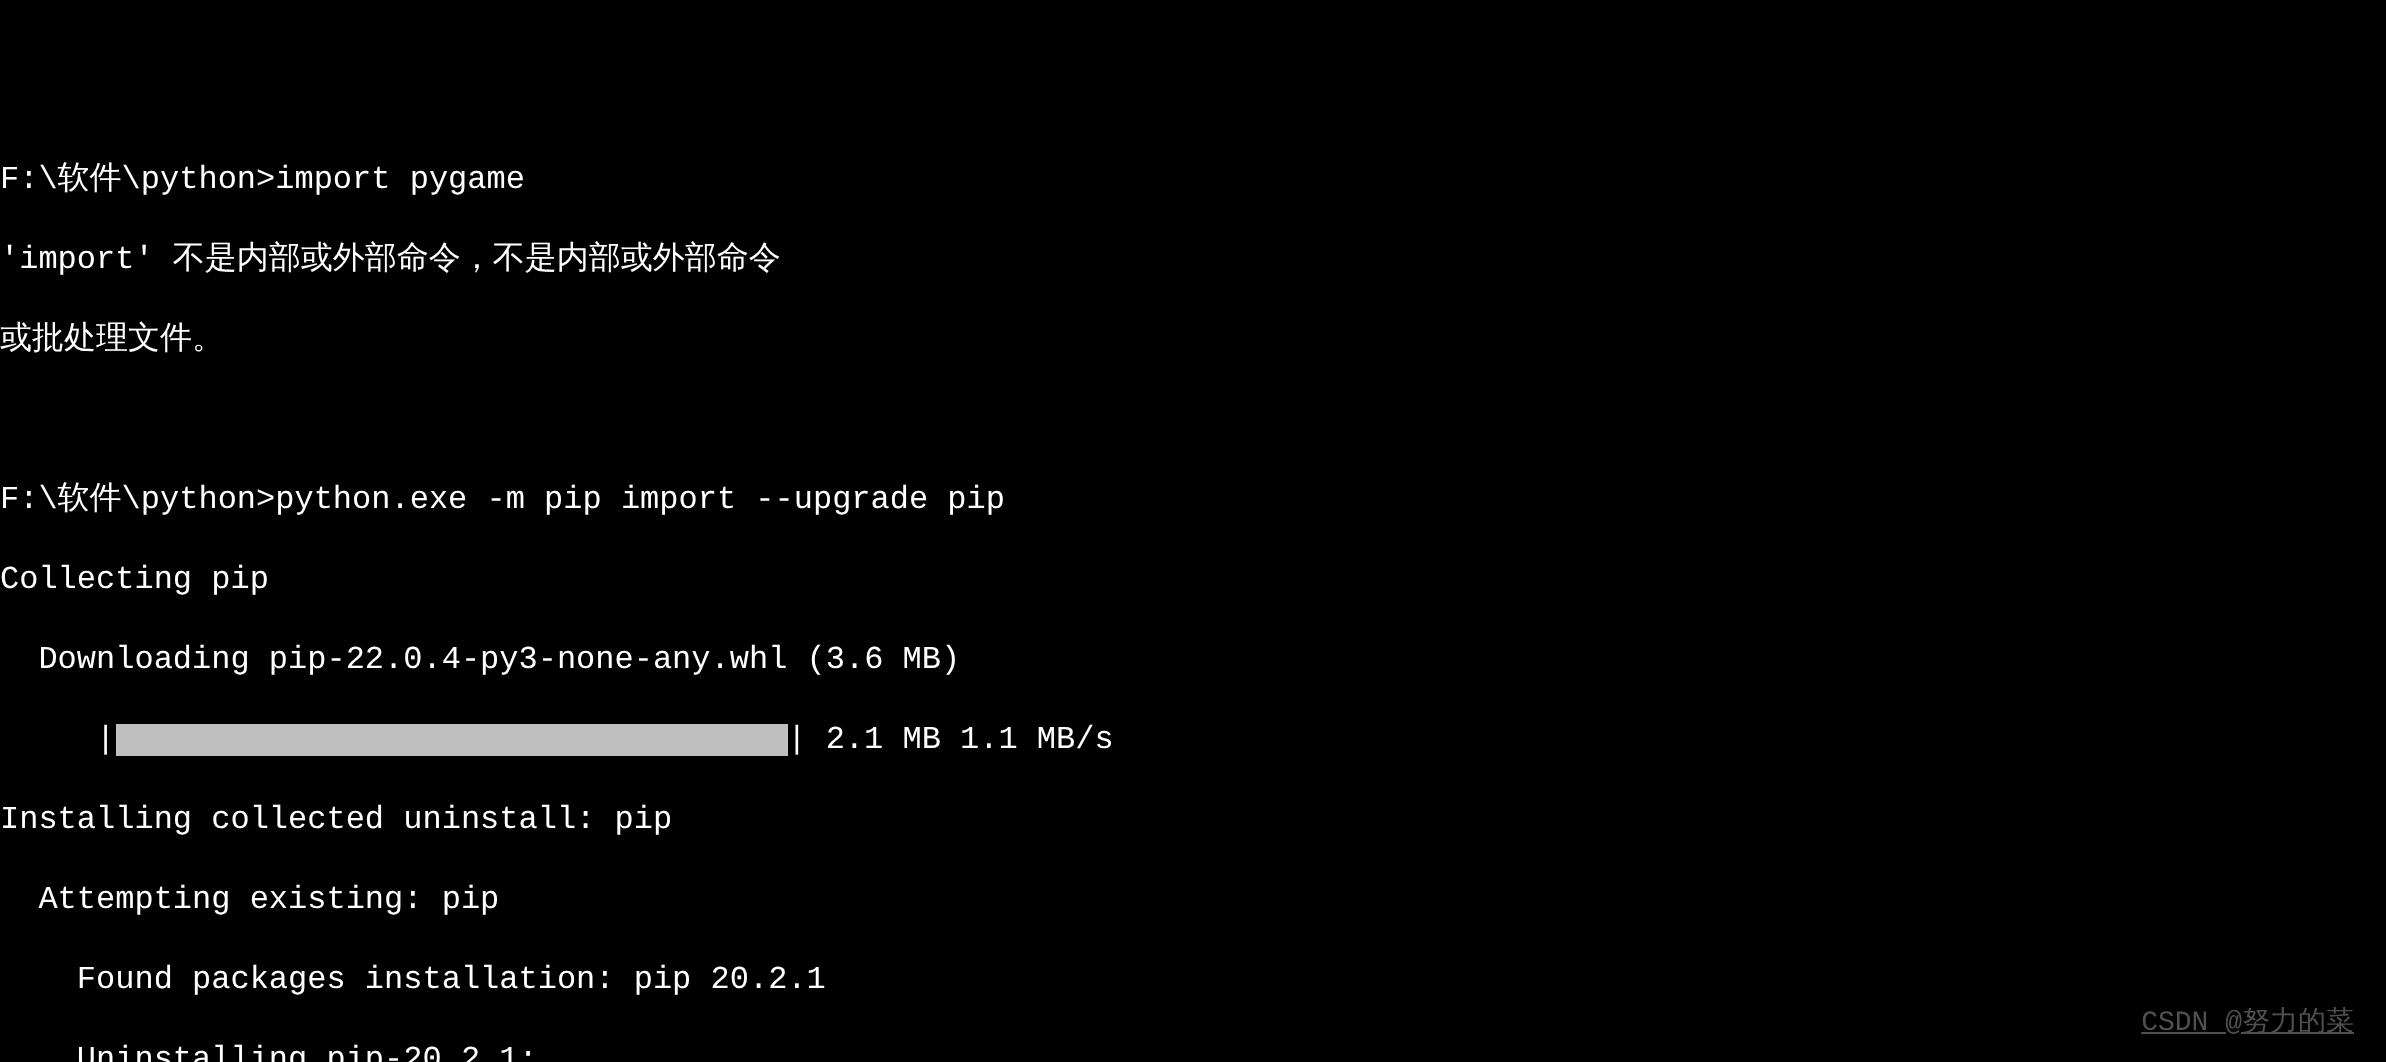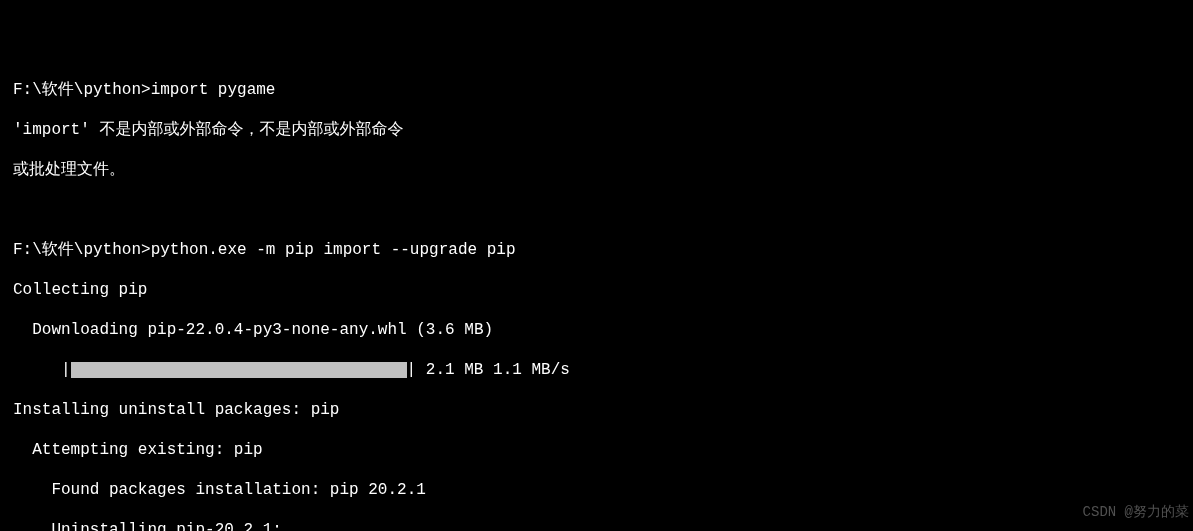--- a/index.html
+++ b/index.html
@@ -16,53 +16,53 @@
       padding: 0;
       width: 1193px;
       height: 531px;
       overflow: hidden;
       white-space: pre;
       position: relative;
     }
     .line {
       display: block;
       min-height: 20px;
-      padding-left: 13px;
     }
     .progress-bar {
       display: inline-block;
       background: #c0c0c0;
       width: 336px;
       height: 16px;
       vertical-align: middle;
     }
     .watermark {
       position: absolute;
-      right: 4px;
+      right: 16px;
       bottom: 10px;
       color: #6b6b6b;
       font-size: 14px;
       opacity: 0.75;
       pointer-events: none;
+      text-decoration: underline;
     }
   </style>
 </head>
 <body>
 
 
 
 <div class="line"><span>F:\软件\python&gt;</span><span>import pygame</span></div>
 <div class="line">'import' 不是内部或外部命令，不是内部或外部命令</div>
 <div class="line">或批处理文件。</div>
 <div class="line"> </div>
 <div class="line"><span>F:\软件\python&gt;</span><span>python.exe -m pip import --upgrade pip</span></div>
 <div class="line">Collecting pip</div>
 <div class="line">  Downloading pip-22.0.4-py3-none-any.whl (3.6 MB)</div>
 <div class="line"><span>     |</span><span class="progress-bar"></span><span>| 2.1 MB 1.1 MB/s</span></div>
-<div class="line">Installing uninstall packages: pip</div>
+<div class="line">Installing collected uninstall: pip</div>
 <div class="line">  Attempting existing: pip</div>
 <div class="line">    Found packages installation: pip 20.2.1</div>
 <div class="line">    Uninstalling pip-20.2.1:</div>
 
 
 
 
 
 
 

